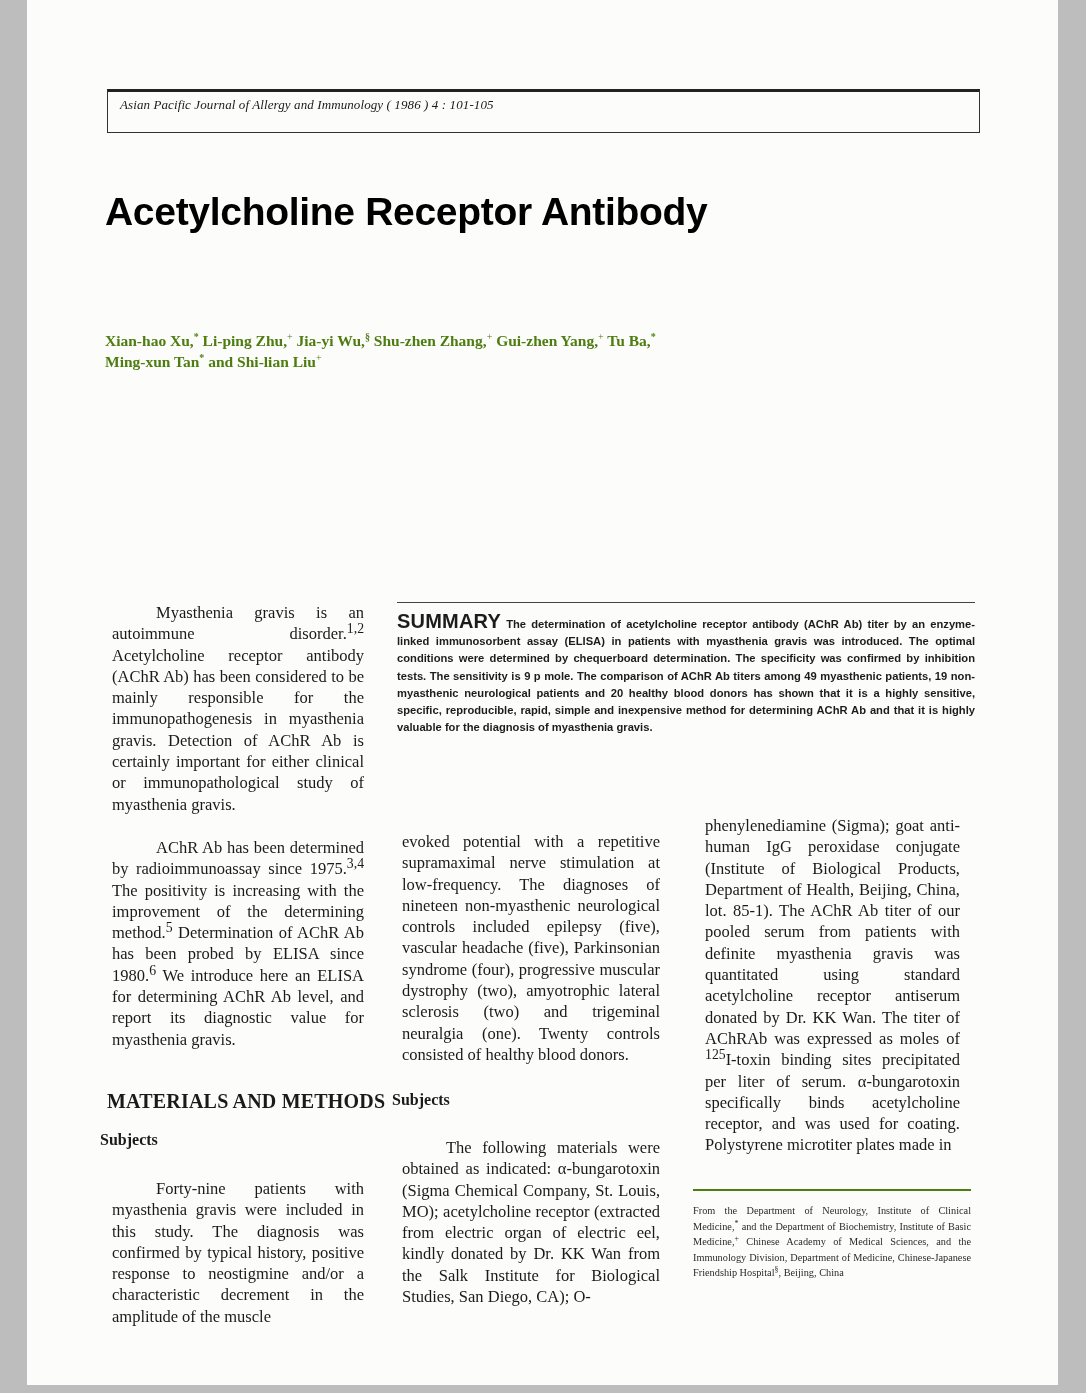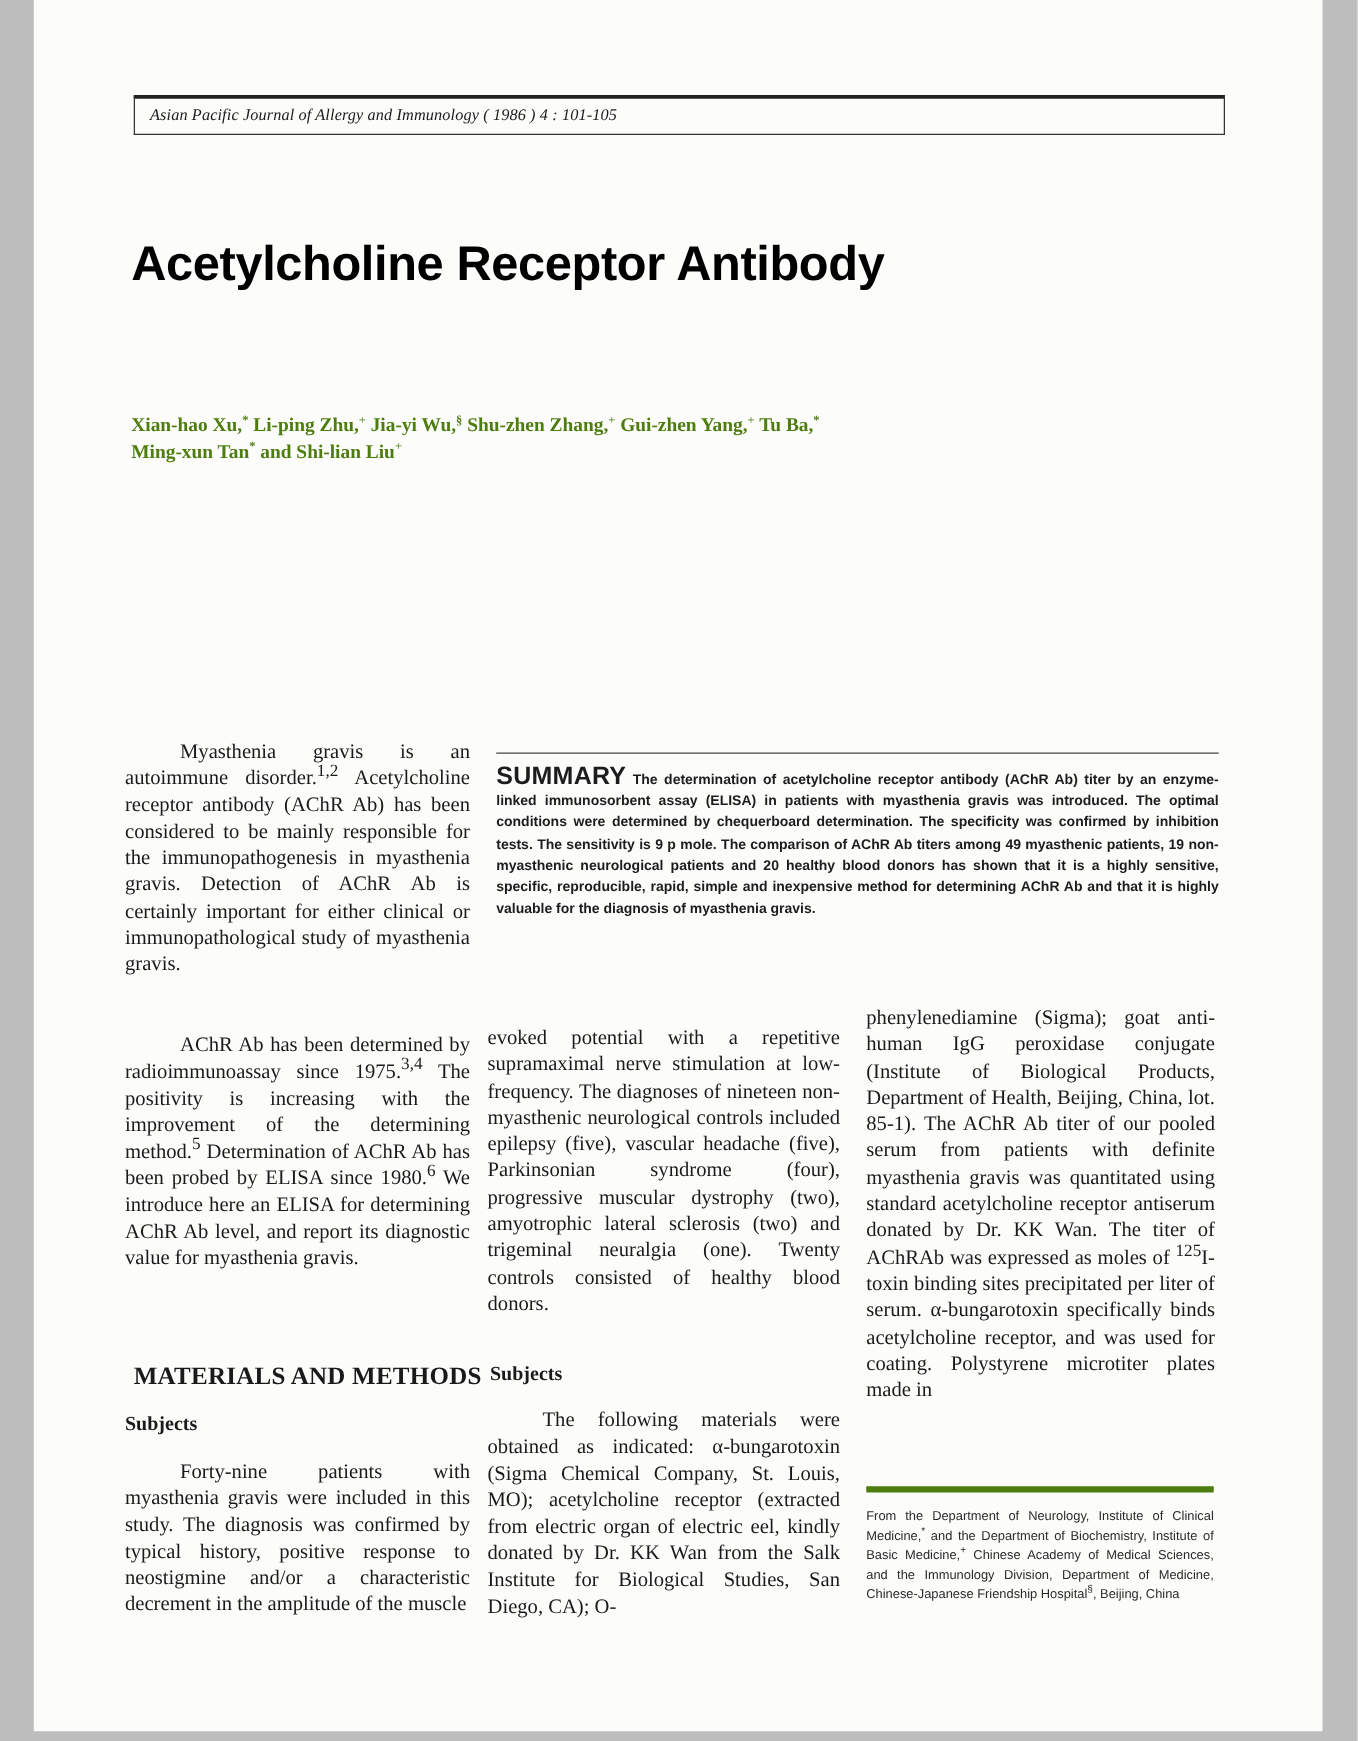--- a/index.html
+++ b/index.html
@@ -7,21 +7,21 @@
     width: 1086px; height: 1393px; position: relative; overflow: hidden;
     background: #bdbdbd;
     font-family: "Liberation Serif", serif;
     color: #1a1a1a;
   }
   .page {
     position: absolute; left: 27px; top: 0; width: 1031px; height: 1385px;
     background: #fcfcfb;
   }
   .journal-box {
-    position: absolute; left: 80px; top: 76px; width: 873px; height: 32px;
+    position: absolute; left: 80px; top: 89px; width: 873px; height: 44px;
     border: 1px solid #333; border-top: 3px solid #222;
     box-sizing: border-box;
   }
   .journal-box span {
     position: absolute; left: 12px; top: 5px;
     font-style: italic; font-size: 13px; letter-spacing: 0.1px;
   }
   .title {
     position: absolute; left: 78px; top: 190px; width: 780px;
     font-family: "Liberation Sans", sans-serif; font-weight: bold;
@@ -29,21 +29,21 @@
   }
   .authors {
     position: absolute; left: 78px; top: 330px; width: 770px;
     font-family: Liberation Serif, serif; font-weight: bold;
     font-size: 15.5px; line-height: 21px; color: #4d7c0f;
   }
   .authors sup { font-size: 10px; font-weight: normal; }
   .authors sup.b { font-weight: bold; }
 
   .col { position: absolute; font-size: 16.5px; line-height: 21.3px; text-align: justify; }
-  .col p { margin: 0; text-indent: 44px; }
+  .col p { margin: 12px; text-indent: 44px; }
   .col1 { left: 73px; width: 276px; }
   .col2 { left: 363px; width: 282px; }
   .col3 { left: 666px; width: 279px; }
 
   .intro1 { top: 590px; }
   .intro2 { top: 825px; }
   .mm-heading { position: absolute; left: 80px; top: 1090px; font-weight: bold; font-size: 20px; letter-spacing: 0.2px; }
   .sub-heading { position: absolute; font-weight: bold; font-size: 16px; }
   .subjects-h { left: 73px; top: 1131px; }
   .subjects { top: 1166px; }
@@ -55,22 +55,22 @@
   .summary {
     position: absolute; left: 370px; top: 602px; width: 578px;
     border-top: 1px solid #444; padding-top: 10px;
     font-family: "Liberation Sans", sans-serif; font-weight: bold;
     font-size: 11.2px; line-height: 17.2px; text-align: justify; color: #1c1c1c;
   }
   .summary .label { font-size: 20px; letter-spacing: 0.2px; }
 
   .footnote {
     position: absolute; left: 666px; top: 1189px; width: 278px;
-    border-top: 5px solid #4d7c0f; padding-top: 12px;
-    font-family: Liberation Sans, sans-serif; font-size: 10.3px; line-height: 15.6px;
+    border-top: 2px solid #4d7c0f; padding-top: 12px;
+    font-family: Liberation Serif, serif; font-size: 10.3px; line-height: 15.6px;
     text-align: justify; color: #2a2a2a;
   }
   .footnote sup { font-size: 8px; }
   sup { line-height: 0; }
 </style>
 </head>
 <body>
 
 <div class="page">
 

